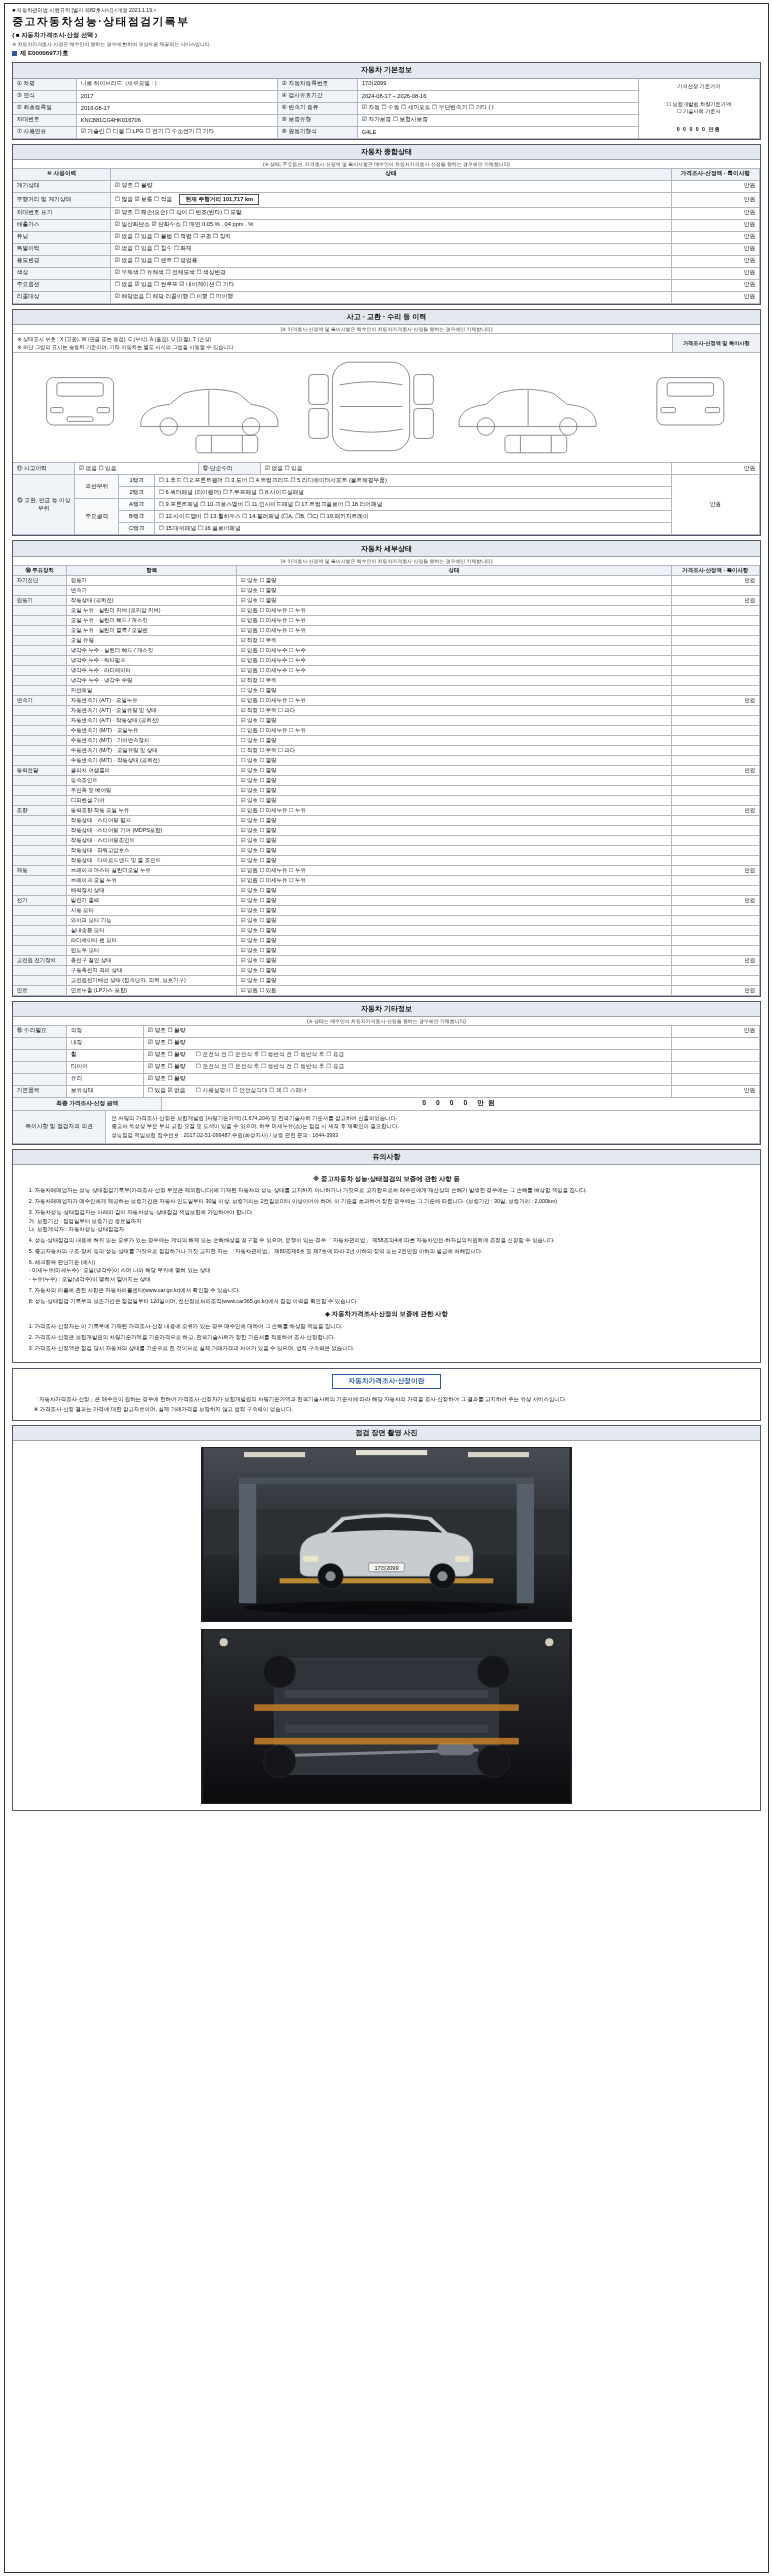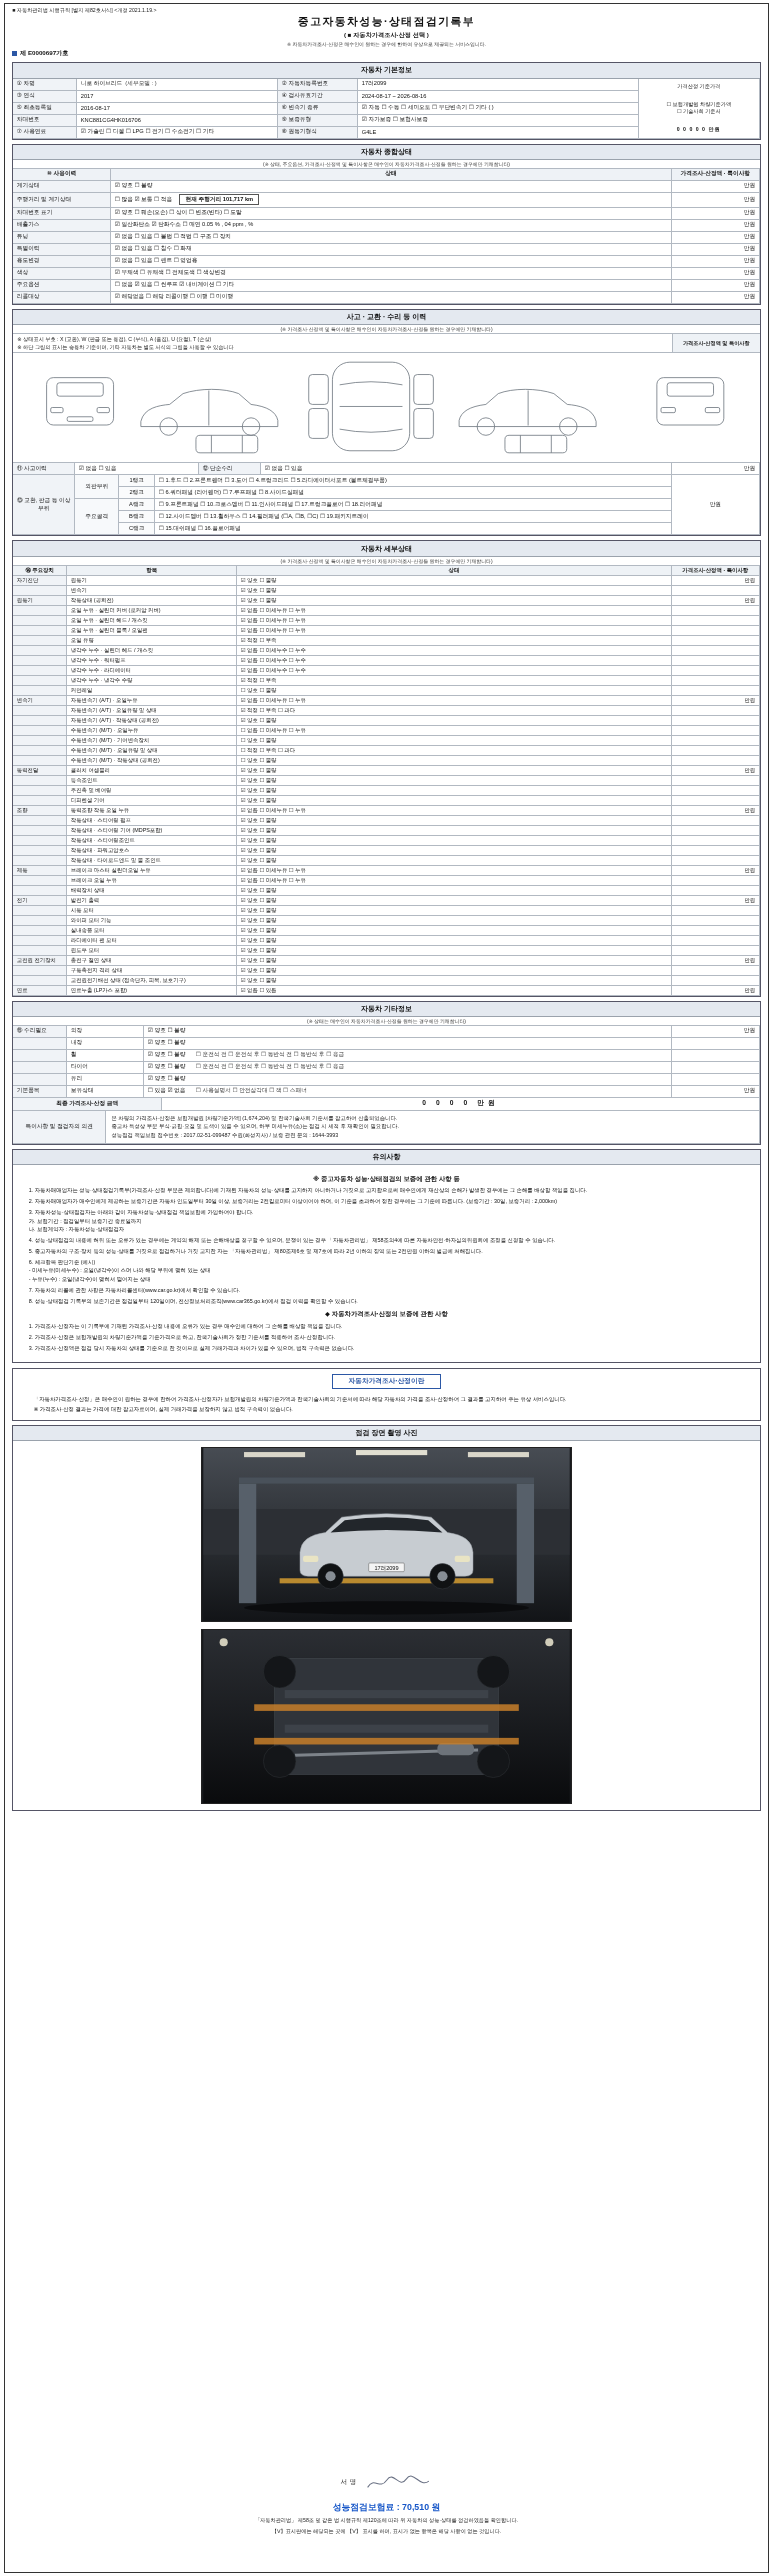--- a/index.html
+++ b/index.html
@@ -1,20 +1,20 @@
 <!DOCTYPE html>
 <html style="font-size:8.2px"><head>
 <meta charset="utf-8">
 <style>
 *{box-sizing:border-box}
 body{margin:0;width:773px;height:2576px;background:#fff;color:#111;
 font-family:"Liberation Sans","DejaVu Sans",sans-serif;overflow:hidden}
 .page{position:relative;width:765px;height:2570px;margin:3.1px auto 0;border:0.8px solid #333;padding:3.1px 7.2px;overflow:hidden;background:#fff}
 .topline{display:flex;justify-content:space-between;font-size:5.2px;color:#222}
-.hd{text-align:center;margin-top:1px}
+.hd{text-align:left;margin-top:1px}
 .title{font-size:10.8px;font-weight:bold;letter-spacing:1.5px}
 .sub{font-size:6.2px;font-weight:bold;margin-top:1.5px}
 .hnote{font-size:4.9px;color:#333;margin-top:1px}
 .docno{display:flex;align-items:center;gap:2.6px;font-size:6.2px;font-weight:bold;margin:2.6px 0 1px}
 .sq{width:5.2px;height:5.2px;background:#2b57a5;display:inline-block}
 .sec{border:0.6px solid #556;margin-top:4.1px;background:#fff}
 .stitle{background:#e4e9f0;text-align:center;font-weight:bold;font-size:7px;padding:2.1px 0;border-bottom:0.5px solid #9aa2ac}
 .snote{text-align:center;font-size:4.9px;padding:1px 0;border-bottom:0.5px solid #b2b9c2;color:#333}
 .c{border-right:0.5px solid #b2b9c2;border-bottom:0.5px solid #b2b9c2;padding:1.5px 3.6px;font-size:5.7px;display:flex;align-items:center;min-height:12px}
 .lab{background:#f0f3f7}
@@ -789,26 +789,15 @@
         <circle cx="150" cy="82" r="32" fill="#141619" stroke="#2f3338"></circle>
         <circle cx="570" cy="82" r="32" fill="#141619" stroke="#2f3338"></circle>
         <circle cx="150" cy="258" r="32" fill="#141619" stroke="#2f3338"></circle>
         <circle cx="570" cy="258" r="32" fill="#141619" stroke="#2f3338"></circle>
         <rect x="100" y="146" width="520" height="13" fill="#c77f2a" opacity="0.85"></rect>
         <rect x="100" y="212" width="520" height="13" fill="#c77f2a" opacity="0.85"></rect>
       </g>
     </svg>
   </div>
 
-  <div class="bottom">
-    <div class="signrow">
-      <span class="signlabel">서명</span>
-      <svg width="67" height="17.5" viewBox="0 0 130 34">
-        <path d="M5,26 C18,4 28,32 42,12 S66,30 80,10 S106,28 124,14" stroke="#37405a" stroke-width="2" fill="none" opacity="0.75"></path>
-      </svg>
-    </div>
-    <div class="premium">성능점검보험료 : 70,510 원</div>
-    <p class="foot">「자동차관리법」 제58조 및 같은 법 시행규칙 제120조에 따라 위 자동차의 성능·상태를 점검하였음을 확인합니다.</p>
-    <p class="foot">【Ⅴ】표시란에는 해당되는 곳에 【Ⅴ】 표시를 하며, 표시가 없는 항목은 해당 사항이 없는 것입니다.</p>
-  </div>
 
 </div>
 
 
 </body></html>

